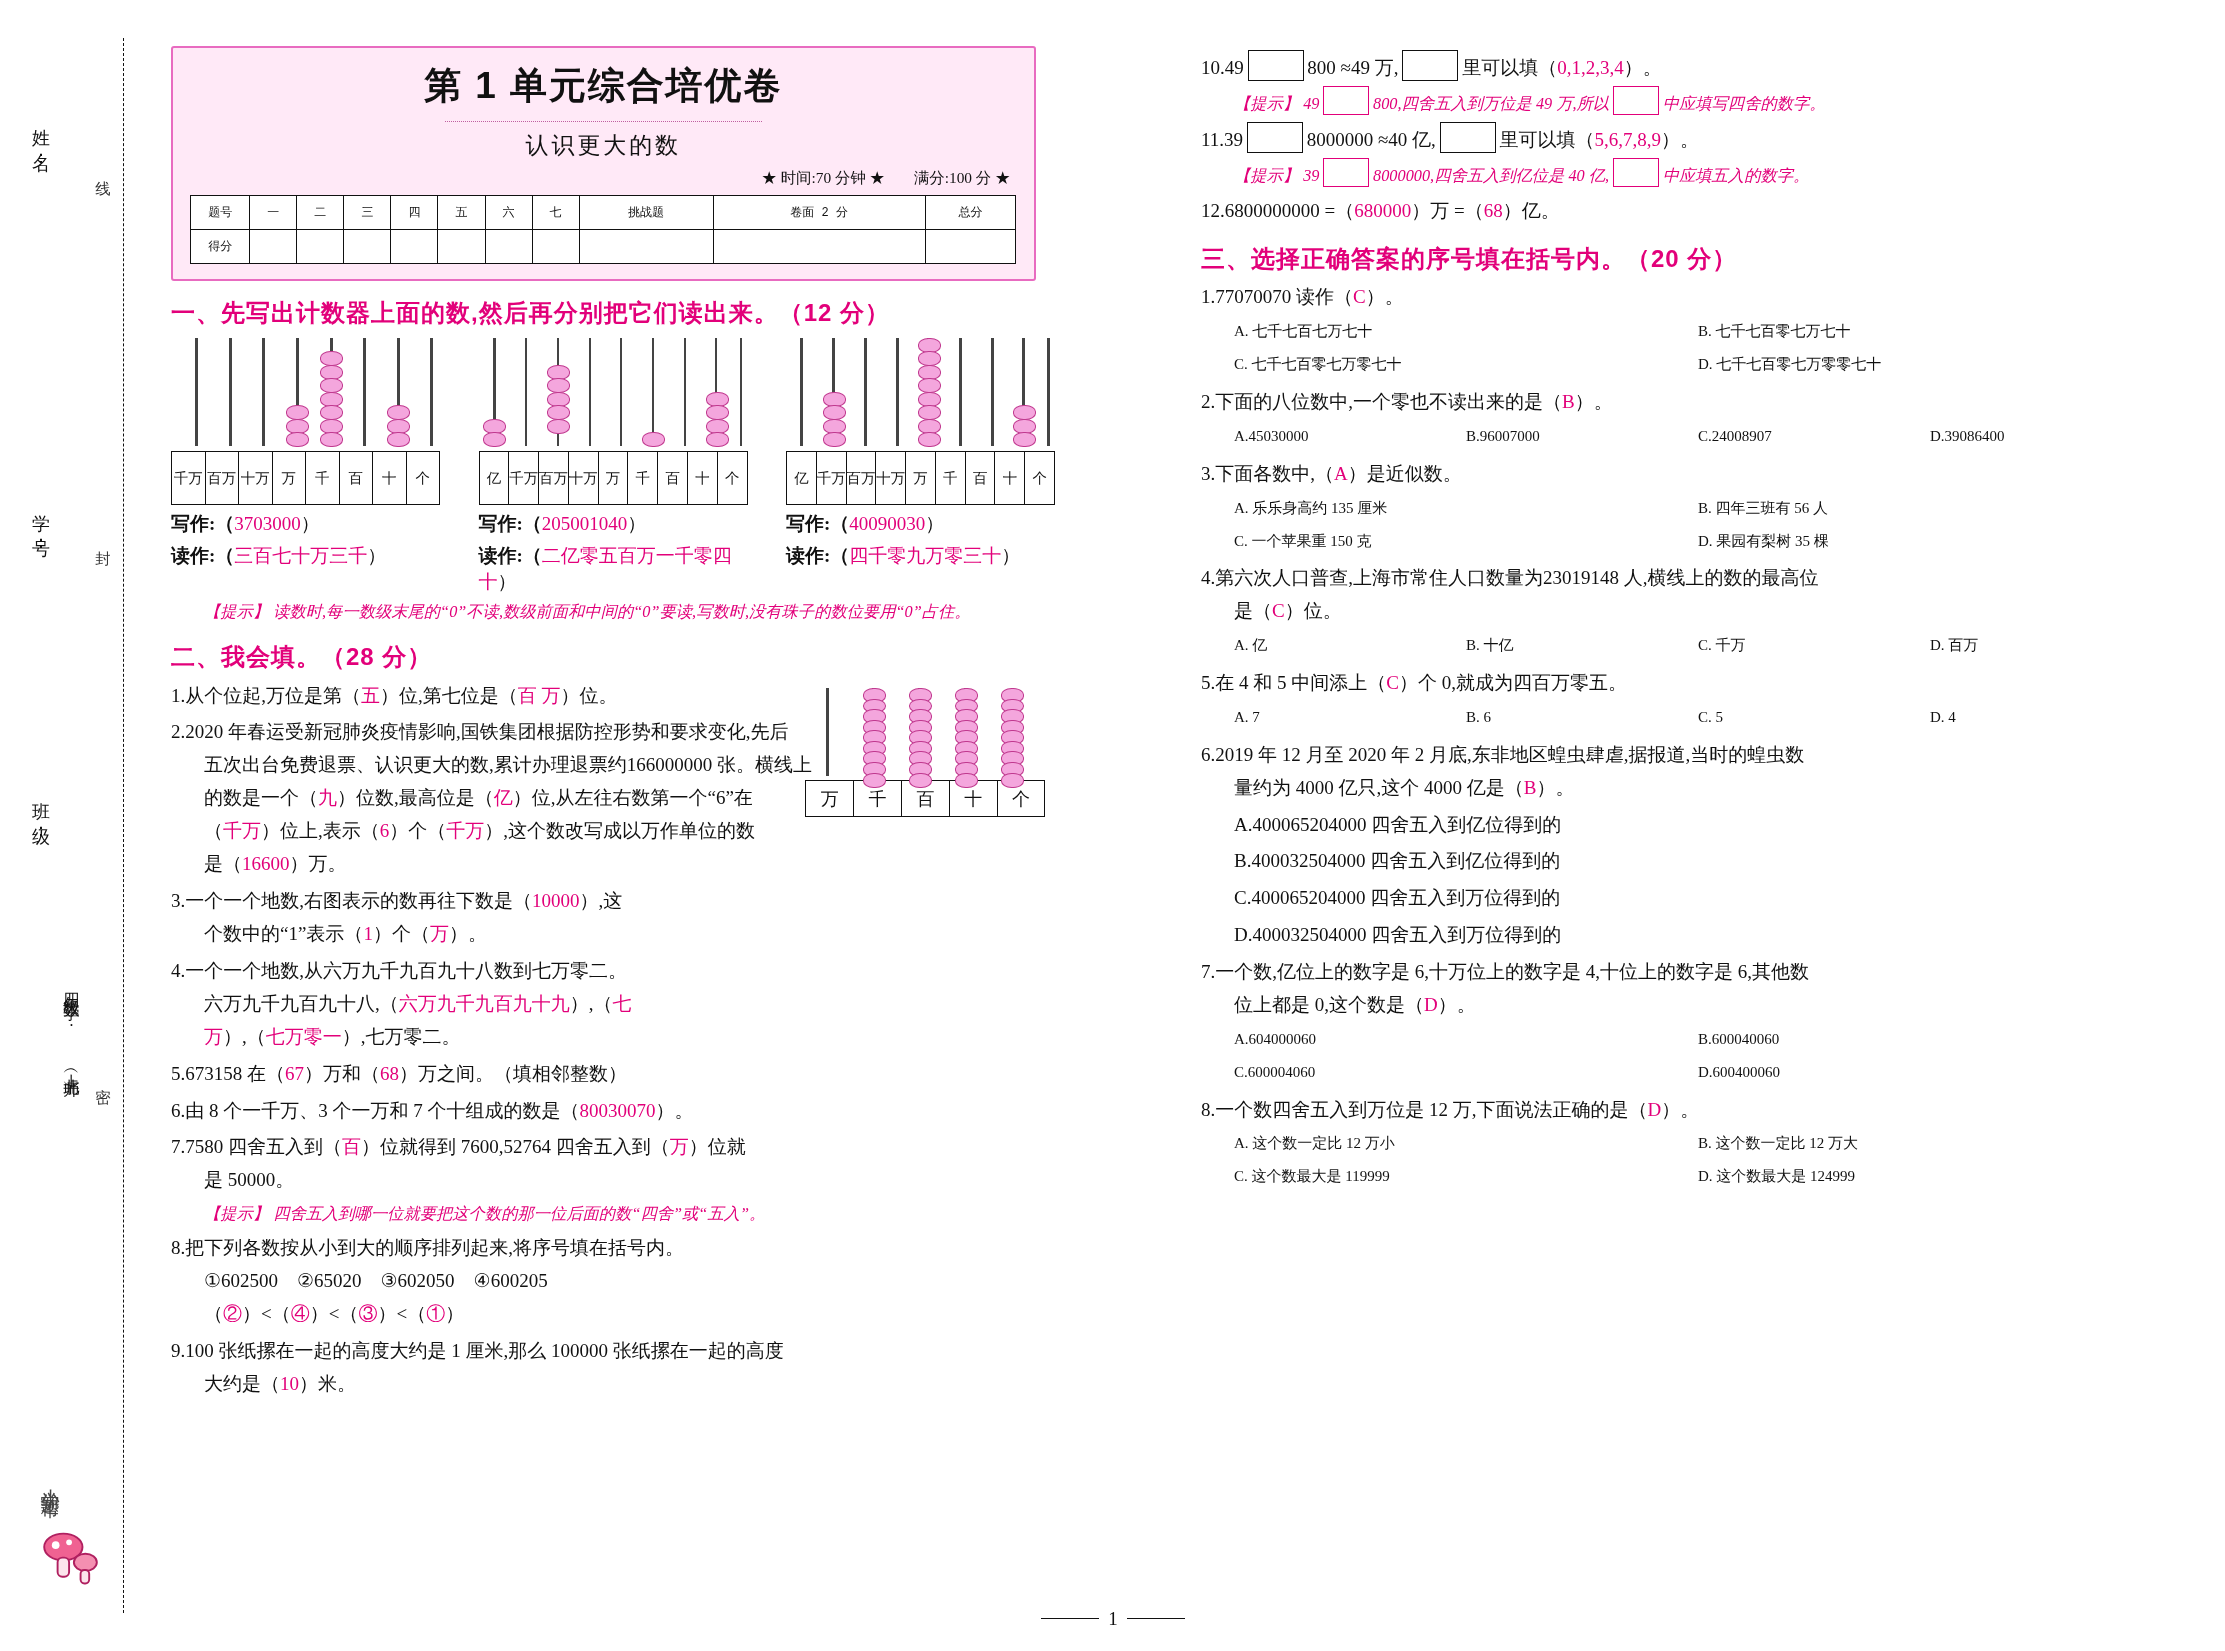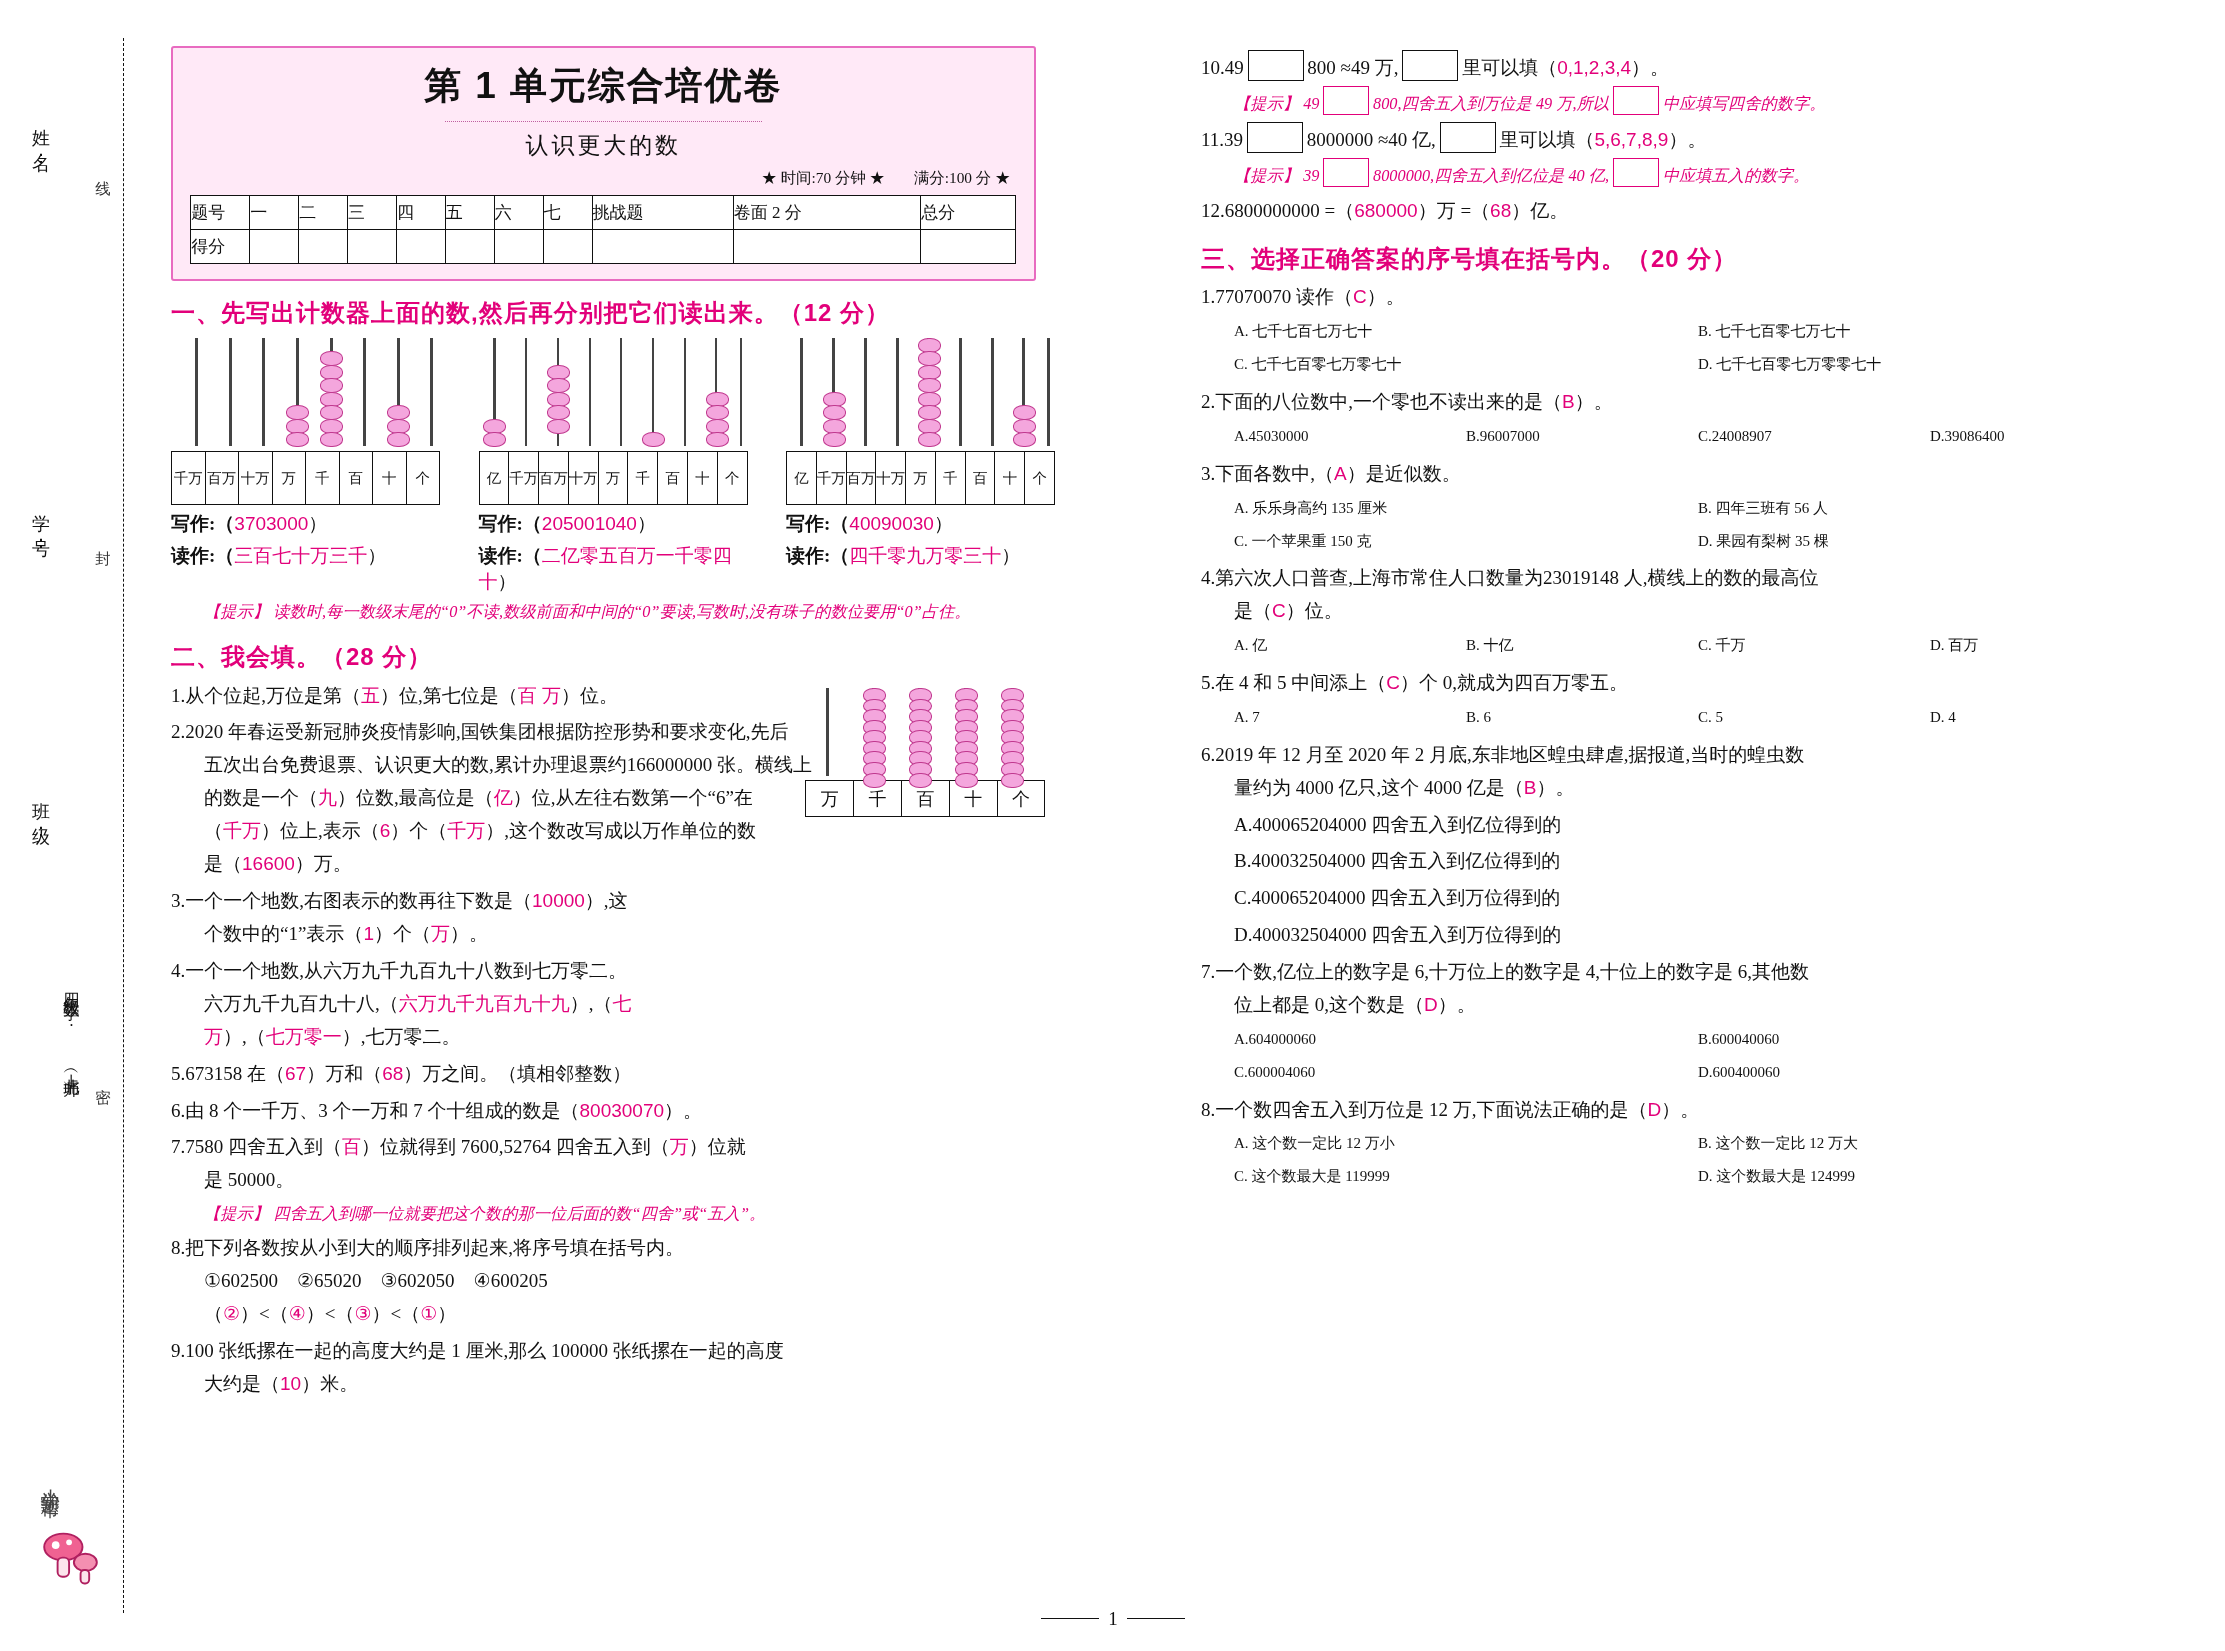--- a/index.html
+++ b/index.html
@@ -39,33 +39,34 @@
   .maintitle{
     text-align:center;font-size:37px;font-weight:bold;color:#111;
     font-family:"Liberation Sans", sans-serif;letter-spacing:1.9px;
   }
   .dotline{border-bottom:1.9px dotted #c060a0;width:317px;margin:9.6px auto 7.7px auto;}
   .subtitle{text-align:center;font-size:23px;color:#111;letter-spacing:2.9px;}
   .timeline{text-align:right;font-size:15.4px;color:#111;margin:7.7px 5.8px 5.8px 0;}
   .timeline span{margin-left:25px;}
   table.scoretable{border-collapse:collapse;width:100%;background:#fff;}
   table.scoretable td{
-    border:1.9px solid #111;height:29px;font-size:17px;
+    border:1.9px solid #111;height:29px;text-align:center;font-size:12px;
     padding:1.9px 0;
+    font-family:Liberation Mono, monospace;
   }
   table.scoretable td.head{width:58px;}
 
   
   .sec{
     font-weight:bold;font-size:24px;color:#e2007a;margin:15.4px 0 5.8px 0;
     font-family:"Liberation Sans", sans-serif;letter-spacing:1px;
   }
   .q{font-size:19px;line-height:33px;margin:3.8px 0 1.9px 0;}
   .ind{padding-left:33px;}
-  .ans{color:#e2007a;font-family:Liberation Sans, sans-serif;}
+  .ans{color:#e2007a;font-family:Liberation Serif, serif;}
   .hint{color:#e2007a;font-size:16.3px;line-height:27px;margin:3.8px 0 3.8px 33px;font-style:italic;}
 
   
   .abacus-row{display:flex;justify-content:space-between;margin:9.6px 0 0 0;}
   .abacus-unit{width:269px;}
   .abacus{position:relative;height:113px;}
   .rod{position:absolute;top:0;width:2.9px;height:108px;background:#444;}
   .bead{position:absolute;width:21px;height:12.5px;border-radius:10.6px/6.7px;background:#f4a6dd;border:1.9px solid #c0398f;}
   .labelrow{display:flex;border:1.9px solid #111;height:52px;}
   .labelrow div{

